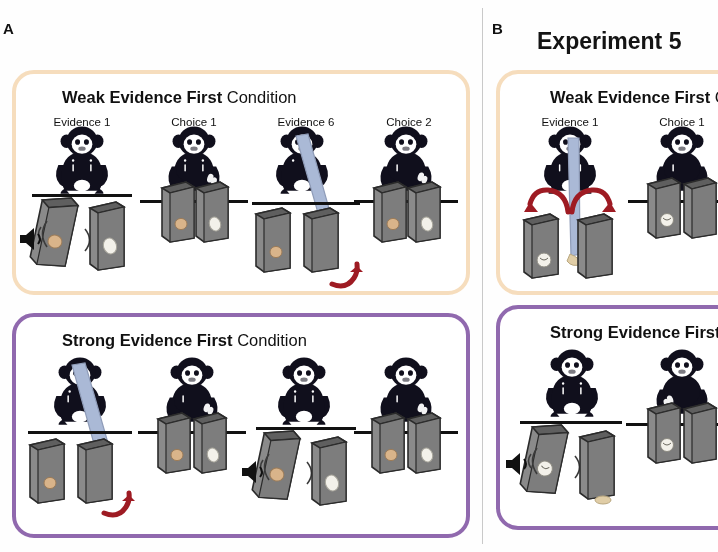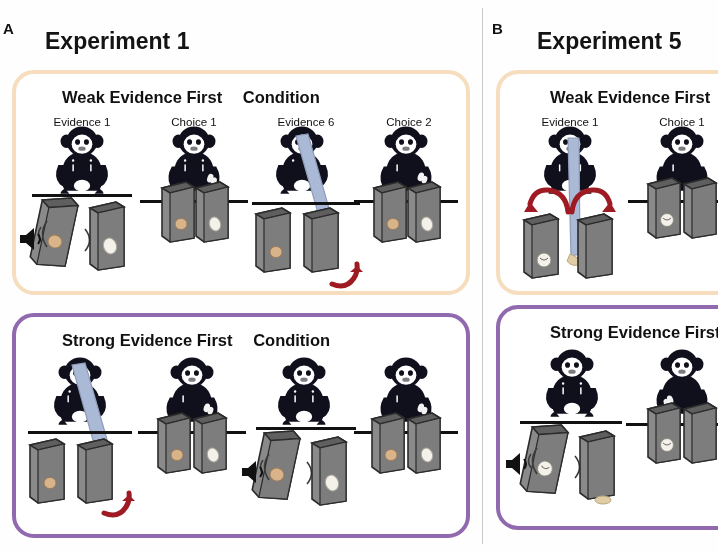--- a/index.html
+++ b/index.html
@@ -26,21 +26,21 @@
   .cond-weak{border:4px solid #f6ddbd;}
   .cond-strong{border:4px solid #9069ae;}
 
   #boxA-weak{left:12px;top:70px;width:458px;height:225px;}
   #boxA-strong{left:12px;top:313px;width:458px;height:225px;}
   #boxB-weak{left:496px;top:70px;width:458px;height:225px;}
   #boxB-strong{left:496px;top:305px;width:458px;height:225px;}
 
   .cond-label{position:absolute;top:14px;left:46px;font-size:16.5px;white-space:nowrap;color:#111;}
   .cond-label b{font-weight:bold;}
-  .cond-label .reg{font-weight:bold;margin-left:16px;}
+  .cond-label .reg{font-weight:normal;}
 
   
   .col-head{position:absolute;font-size:11.5px;color:#111;white-space:nowrap;text-align:center;}
 
   
   .scene{position:absolute;top:48px;width:112px;height:168px;}
 
   
   .platform{position:absolute;height:2.5px;background:#111;}
 
@@ -69,21 +69,20 @@
   .wig svg{display:block;overflow:visible;}
 </style>
 </head>
 <body>
 
 <div class="figure">
 
   <div class="divider"></div>
 
   <div class="panel-letter" id="letter-a">A</div>
-  <div class="panel-title" id="title-a">Experiment 1</div>
 
   <div class="cond-box cond-weak" id="boxA-weak">
     <div class="cond-label">
       <b>Weak Evidence First</b><span class="reg"> Condition</span>
     </div>
 
     <div class="col-head" style="left:10px;top:42px;width:112px;">Evidence 1</div>
     <div class="col-head" style="left:122px;top:42px;width:112px;">Choice 1</div>
     <div class="col-head" style="left:234px;top:42px;width:112px;">Evidence 6</div>
     <div class="col-head" style="left:340px;top:42px;width:106px;">Choice 2</div>

